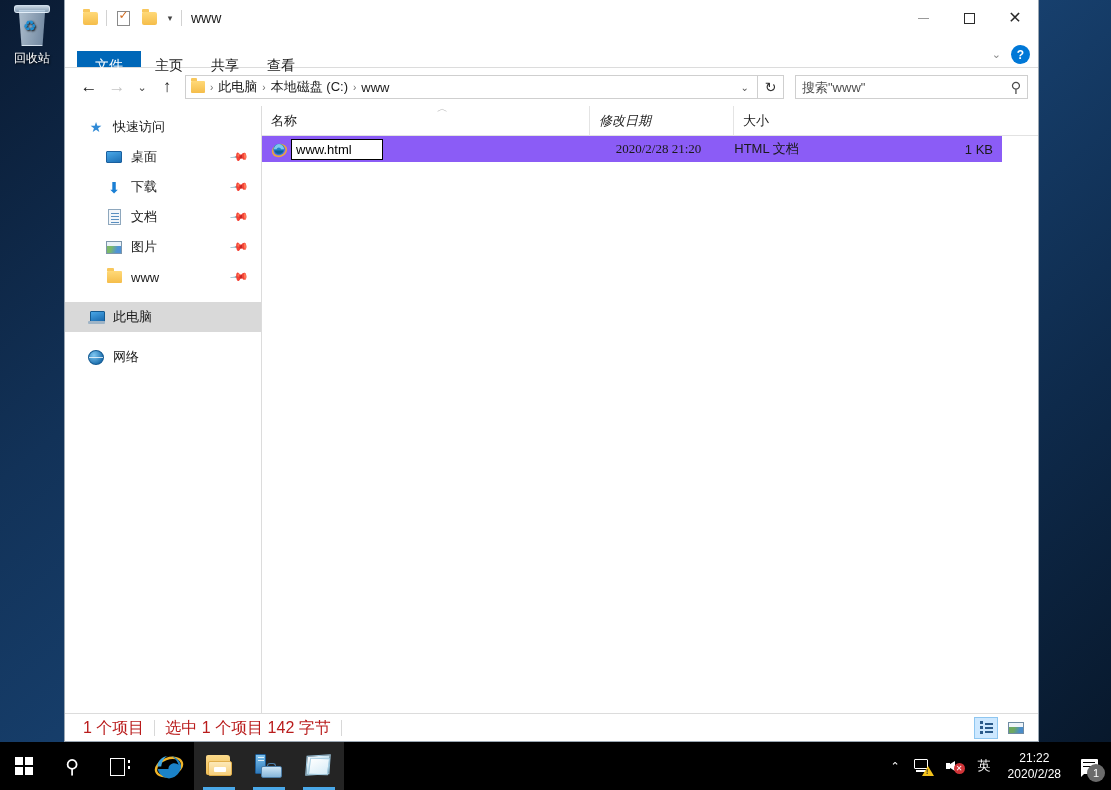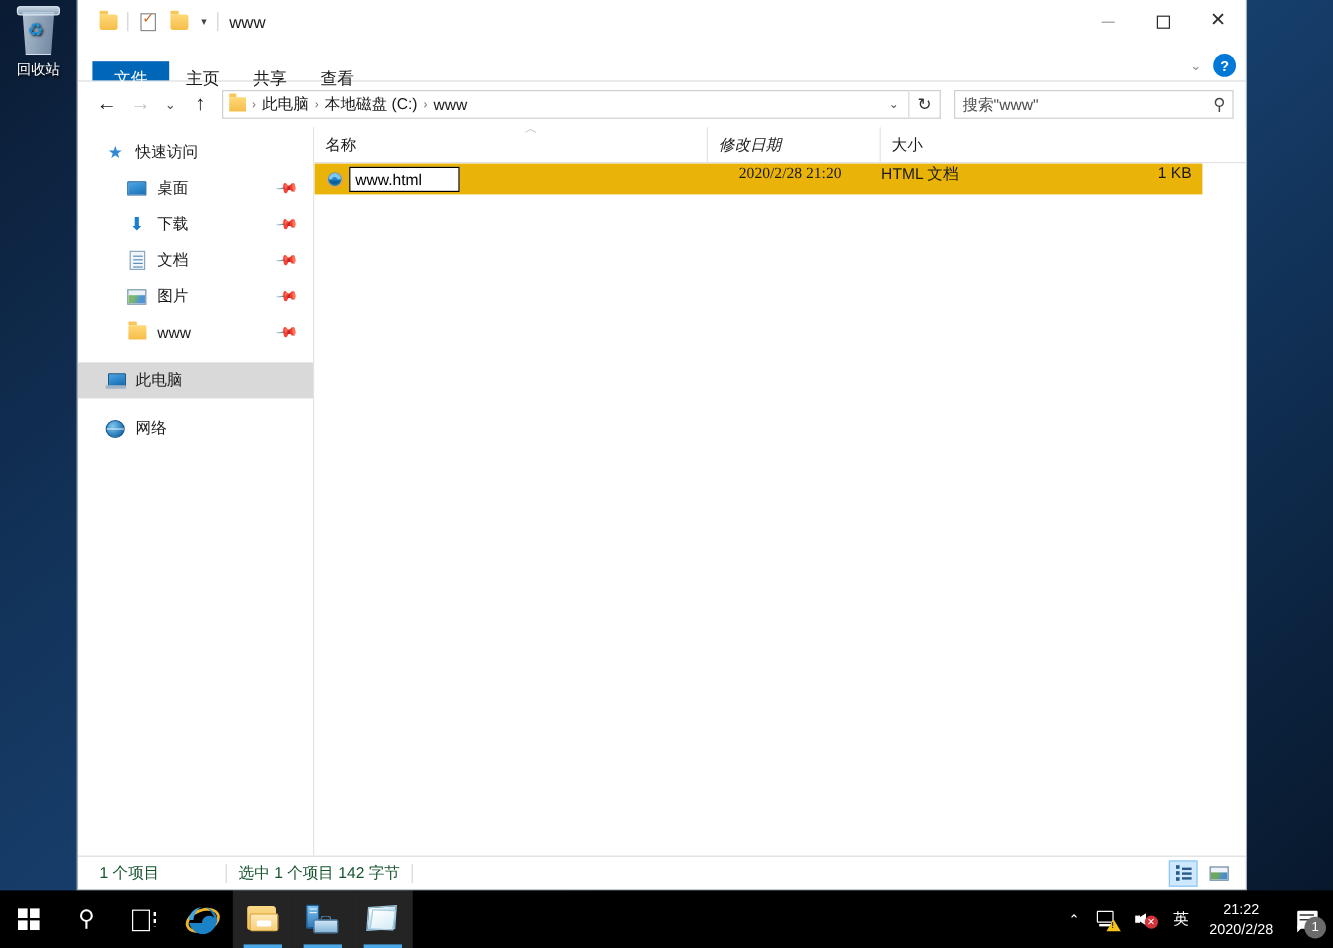--- a/index.html
+++ b/index.html
@@ -296,22 +296,22 @@
   .col-date { width: 144px; font-style: italic; }
   .col-type { width: 172px; }
   .col-size { width: 112px; }
   #sort-indicator {
     position: absolute; left: 175px; top: -3px;
     font-size: 11px; color: #b8b8b8; line-height: 1;
   }
 
   #file-rows { flex: 1; overflow: hidden; }
   .file-row {
-    height: 26px; display: flex; 
-    background: #eab308;
+    height: 26px; display: flex; align-items: center;
+    background: #8b5cf6;
     width: 740px;
     gap: 16px;
   }
   .file-row .cell { font-size: 13px; color: #1a1a1a; }
   .cell-name {
     width: 327px; display: flex; align-items: center;
     padding-left: 9px; box-sizing: border-box;
   }
   .ie-icon {
     width: 17px; height: 17px; flex: 0 0 17px;
@@ -330,24 +330,24 @@
 
   
   #status-bar {
     height: 28px; flex: 0 0 28px;
     border-top: 1px solid #dcdcdc;
     display: flex; align-items: center;
     padding: 0 8px; background: #fff;
     position: relative;
   }
   .status-text {
-    font-size: 13px; color: #14532d; padding: 0 10px;
+    font-size: 16px; color: #b91c1c; padding: 0 10px;
     height: 16px; line-height: 16px;
   }
-  .status-text + .status-text { border-left: 1px solid #d8d8d8; margin-left: 45px; }
+  .status-text + .status-text { border-left: 1px solid #d8d8d8; }
   .status-tail { border-left: 1px solid #d8d8d8; height: 16px; }
   #view-buttons {
     position: absolute; right: 10px; top: 50%;
     transform: translateY(-50%);
     display: flex; gap: 6px;
   }
   .view-btn {
     width: 24px; height: 22px;
     display: flex; align-items: center; justify-content: center;
   }

